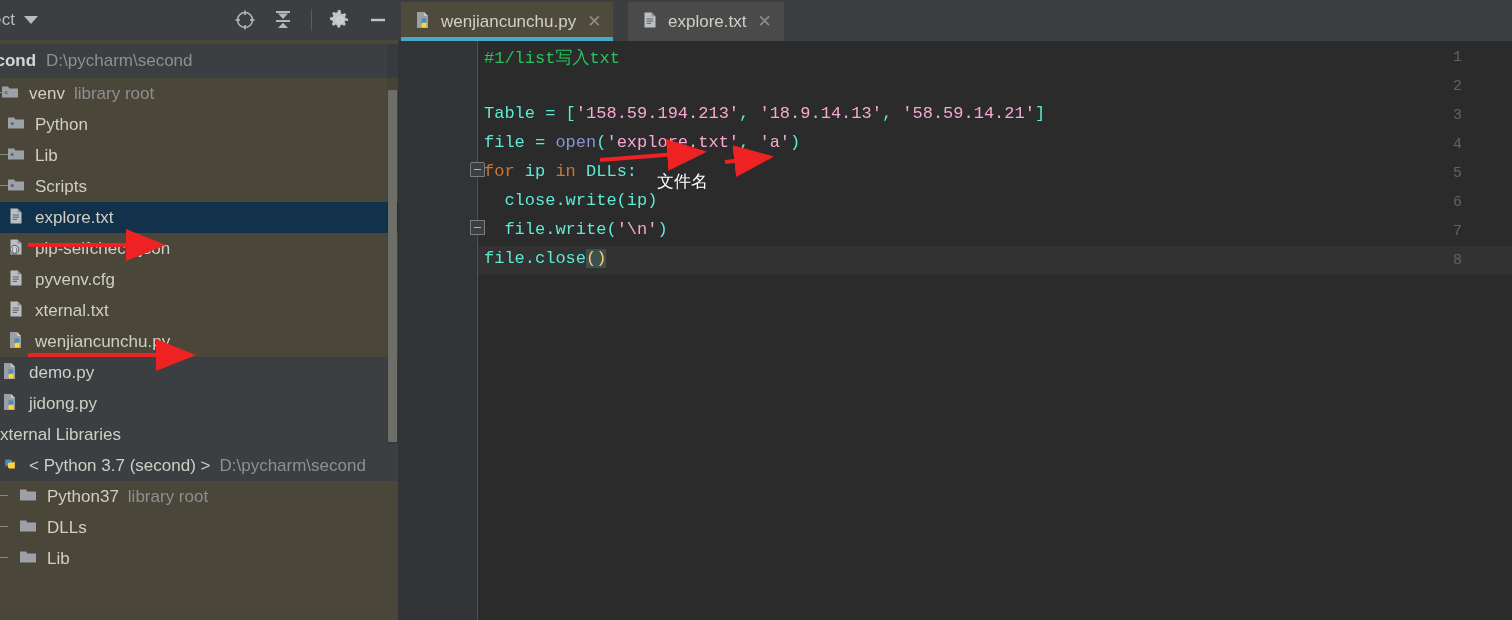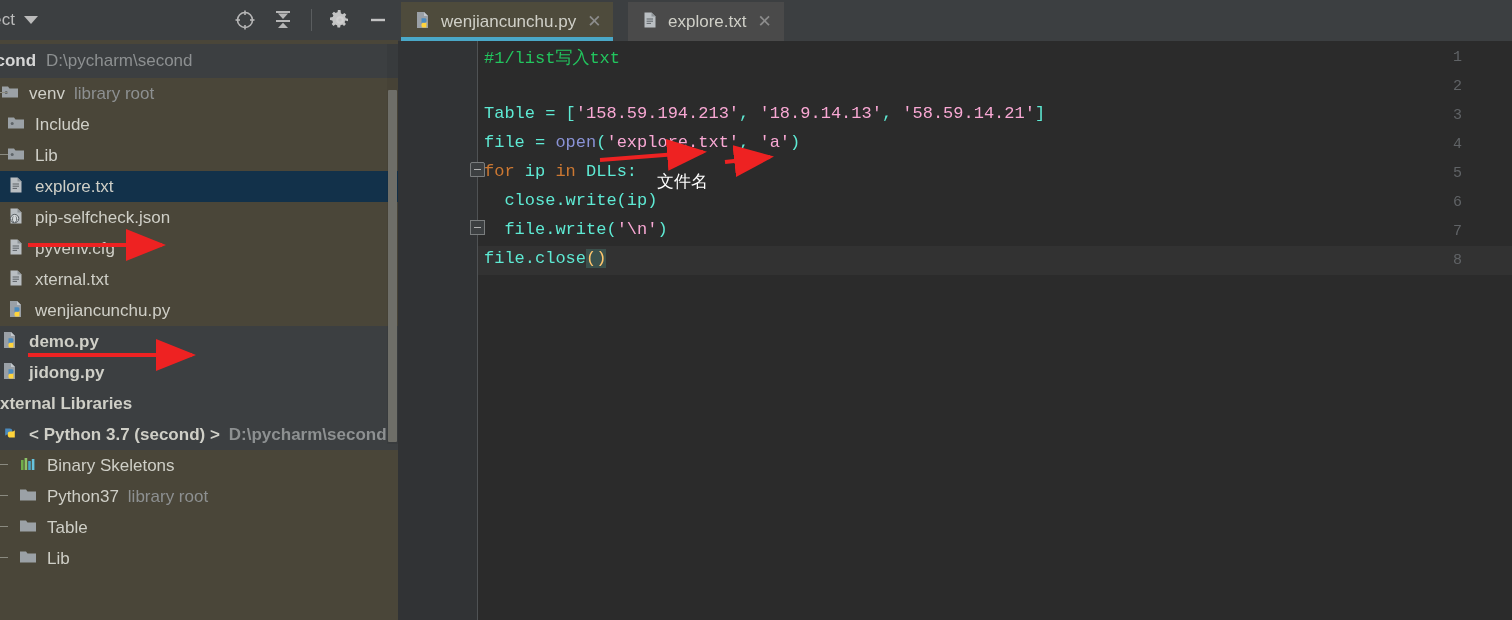--- a/index.html
+++ b/index.html
@@ -67,21 +67,21 @@
     position: absolute; left: 0; top: 78px;
     width: 398px; height: 434px;
   }
   .row {
     position: relative;
     height: 31px;
     display: flex; align-items: center;
     white-space: nowrap;
   }
   .row.sel { background: #12314a; }
-  .row.dark { background: #3c3f41; font-weight: bold; }
+  .row.dark { background: #3c3f41; }
   .handle {
     position: absolute; left: 0; top: 14px;
     width: 8px; height: 1px; background: #8a8a80;
   }
   .ico { flex: 0 0 auto; display: block; margin-right: 9px; }
   .lbl { color: #cfcfc7; font-size: 17px; }
   .sub { color: #8d9091; font-size: 17px; margin-left: 9px; }
 
   
   .i0 { padding-left: 0px; }
@@ -239,29 +239,37 @@
               <circle cx="6.2" cy="10.5" r="1.5" fill="#5e6468"></circle>
             </svg></span>
           <span class="lbl">venv</span>
           <span class="sub">library root</span>
         </div>
         <div class="row i1">
           <span class="ico"><svg width="20" height="20" viewBox="0 0 20 20">
               <path fill="#9ba1a6" d="M2 4.5h6l1.5 2H18v9H2z"></path>
               <circle cx="6.2" cy="10.5" r="1.5" fill="#5e6468"></circle>
             </svg></span>
-          <span class="lbl">Include</span>
+          <span class="lbl">Python</span>
         </div>
         <div class="row i1">
           <span class="handle"></span>
           <span class="ico"><svg width="20" height="20" viewBox="0 0 20 20">
               <path fill="#9ba1a6" d="M2 4.5h6l1.5 2H18v9H2z"></path>
               <circle cx="6.2" cy="10.5" r="1.5" fill="#5e6468"></circle>
             </svg></span>
           <span class="lbl">Lib</span>
+        </div>
+        <div class="row i1">
+          <span class="handle"></span>
+          <span class="ico"><svg width="20" height="20" viewBox="0 0 20 20">
+              <path fill="#9ba1a6" d="M2 4.5h6l1.5 2H18v9H2z"></path>
+              <circle cx="6.2" cy="10.5" r="1.5" fill="#5e6468"></circle>
+            </svg></span>
+          <span class="lbl">Scripts</span>
         </div>
         <div class="row i1 sel">
           <span class="ico"><svg width="20" height="20" viewBox="0 0 20 20">
               <path fill="#b9bec2" d="M4.5 2.5h7l4 4v11h-11z"></path>
               <path fill="#8e9498" d="M11.5 2.5l4 4h-4z"></path>
               <g stroke="#5d6367" stroke-width="1">
                 <line x1="6.6" y1="9" x2="13" y2="9"></line>
                 <line x1="6.6" y1="11.2" x2="13" y2="11.2"></line>
                 <line x1="6.6" y1="13.4" x2="11" y2="13.4"></line>
               </g>
@@ -336,41 +344,31 @@
           <span class="ico"><svg width="20" height="20" viewBox="0 0 20 20">
               <path fill="#4b8bbe" d="M5.2 5.4h4.6c1.4 0 2.4.9 2.4 2.1v2c0 1.3-1 2.1-2.4 2.1H7.5c-1.3 0-2.3.8-2.3 2V5.4z"></path>
               <path fill="#ffd43b" d="M14.8 14.6h-4.6c-1.4 0-2.4-.9-2.4-2.1v-2c0-1.3 1-2.1 2.4-2.1h2.3c1.3 0 2.3-.8 2.3-2v8.2z"></path>
             </svg></span>
           <span class="lbl">&lt; Python 3.7 (second) &gt;</span>
           <span class="sub">D:\pycharm\second</span>
         </div>
         <div class="row i2">
           <span class="handle"></span>
           <span class="ico"><svg width="20" height="20" viewBox="0 0 20 20">
-              <rect x="3" y="6" width="2.6" height="10" fill="#6fae4a"></rect>
-              <rect x="6.6" y="4" width="2.6" height="12" fill="#8fc368"></rect>
-              <rect x="10.2" y="7" width="2.6" height="9" fill="#4aa8c7"></rect>
-              <rect x="13.8" y="5" width="2.6" height="11" fill="#67c3dd"></rect>
-            </svg></span>
-          <span class="lbl">Binary Skeletons</span>
-        </div>
-        <div class="row i2">
-          <span class="handle"></span>
-          <span class="ico"><svg width="20" height="20" viewBox="0 0 20 20">
               <path fill="#9ba1a6" d="M2 4.5h6l1.5 2H18v9H2z"></path>
             </svg></span>
           <span class="lbl">Python37</span>
           <span class="sub">library root</span>
         </div>
         <div class="row i2">
           <span class="handle"></span>
           <span class="ico"><svg width="20" height="20" viewBox="0 0 20 20">
               <path fill="#9ba1a6" d="M2 4.5h6l1.5 2H18v9H2z"></path>
             </svg></span>
-          <span class="lbl">Table</span>
+          <span class="lbl">DLLs</span>
         </div>
         <div class="row i2">
           <span class="handle"></span>
           <span class="ico"><svg width="20" height="20" viewBox="0 0 20 20">
               <path fill="#9ba1a6" d="M2 4.5h6l1.5 2H18v9H2z"></path>
             </svg></span>
           <span class="lbl">Lib</span>
         </div>
       </div>
 

